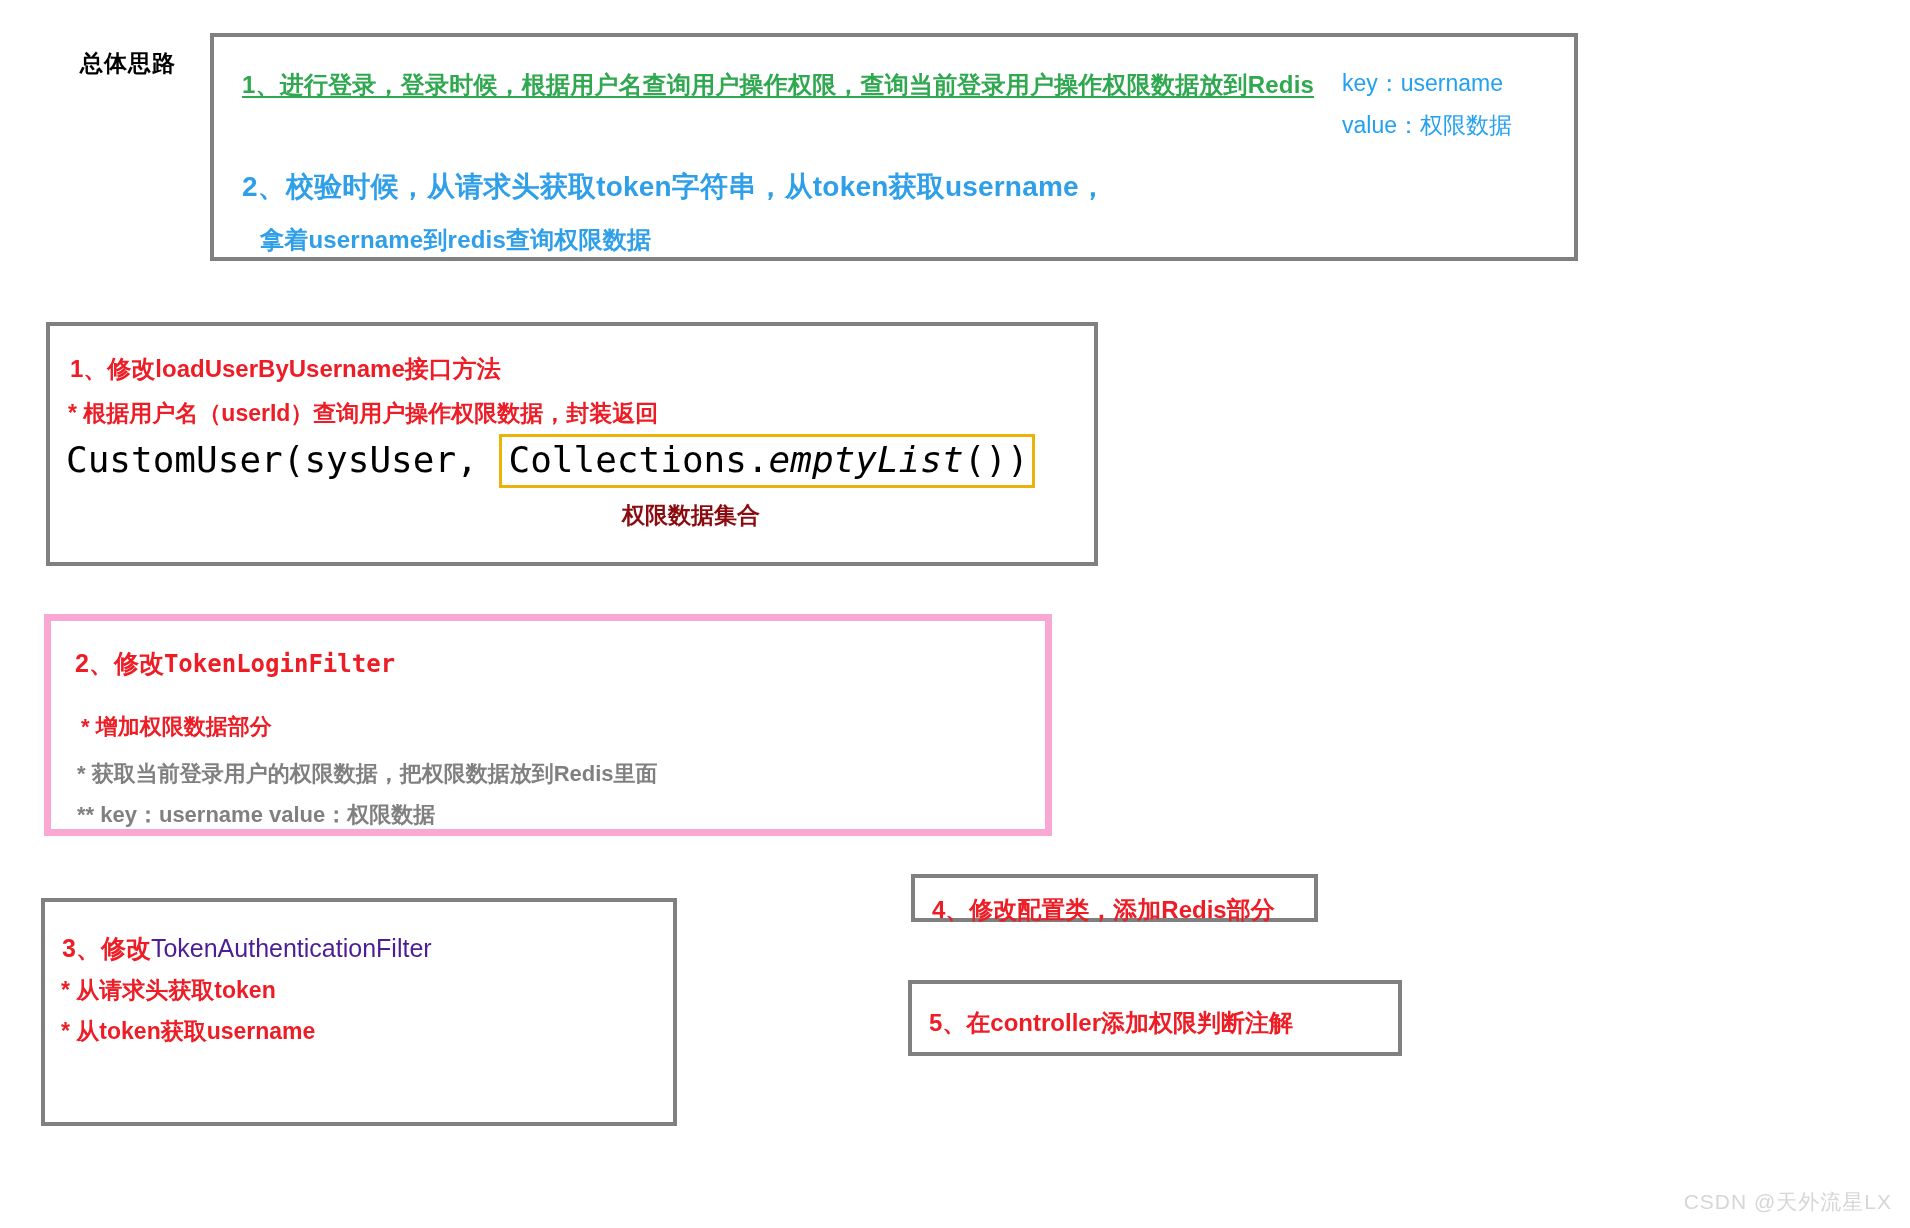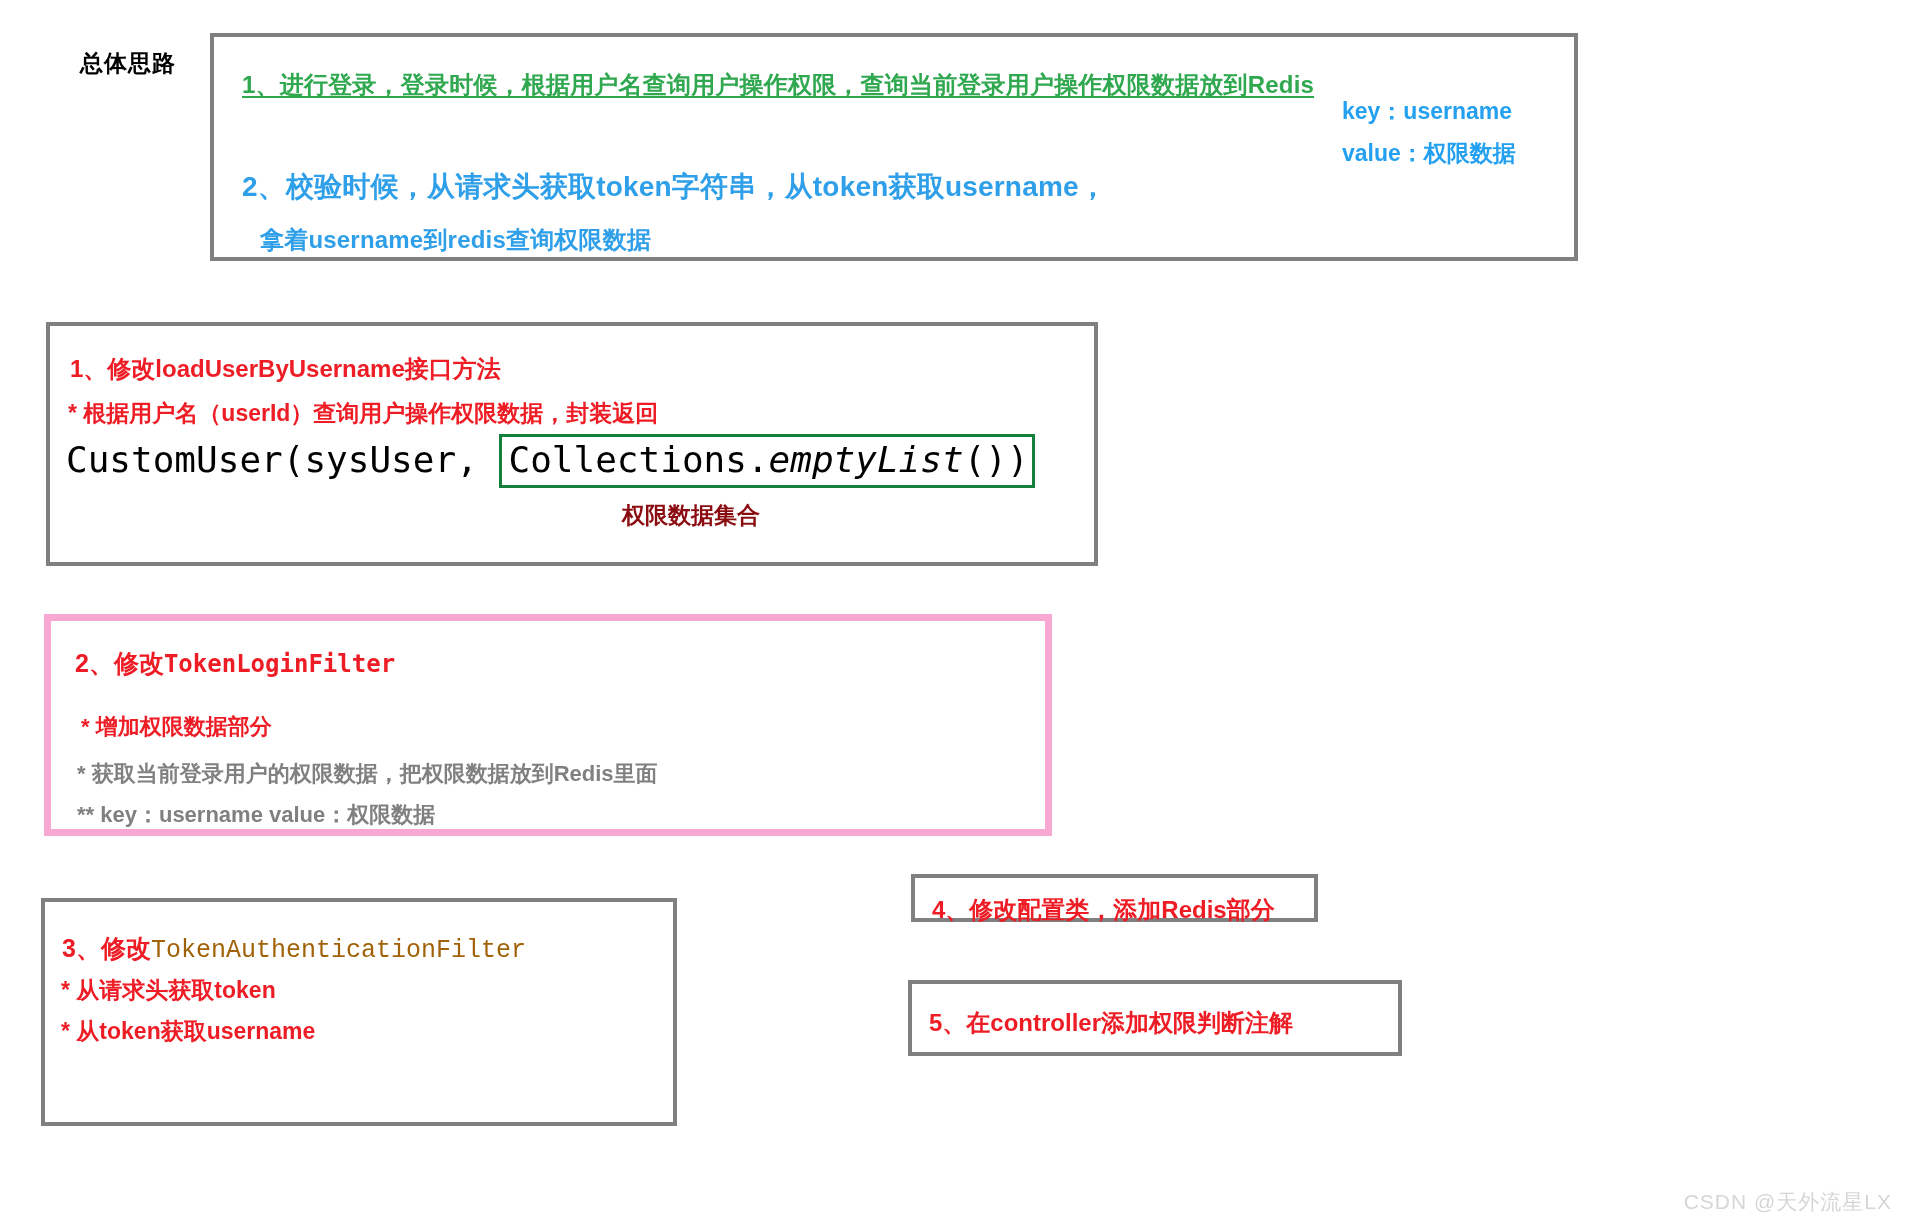--- a/index.html
+++ b/index.html
@@ -66,25 +66,24 @@
     text-decoration: underline;
     text-underline-offset: 3px;
     white-space: nowrap;
     letter-spacing: 0.2px;
   }
   #overview-kv {
     position: absolute;
     left: 1128px;
     top: 25px;
     font-size: 23px;
-    font-weight: bold;
+    font-weight: normal;
     color: #23a0f0;
     line-height: 42px;
     white-space: nowrap;
-    margin-top: 28px;
   }
   #overview-line-2 {
     position: absolute;
     left: 28px;
     top: 131px;
     font-size: 28px;
     font-weight: bold;
     color: #2e9fe8;
     white-space: nowrap;
     letter-spacing: 0.2px;
@@ -130,21 +129,21 @@
     left: 16px;
     top: 108px;
     font-family: "DejaVu Sans Mono", "Liberation Mono", monospace;
     font-size: 36px;
     color: #000000;
     white-space: nowrap;
     line-height: 48px;
   }
   #step1-code .code-highlight {
     box-sizing: border-box;
-    border: 3px solid #15803d;
+    border: 3px solid #eab308;
     padding: 2px 3px 4px 6px;
     display: inline-block;
     line-height: 42px;
   }
   #step1-code .italic-id {
     font-style: italic;
   }
   #step1-caption {
     position: absolute;
     left: 622px;
@@ -215,24 +214,24 @@
   #step3-title {
     position: absolute;
     left: 17px;
     top: 30px;
     font-size: 25px;
     font-weight: bold;
     color: #ee1c25;
     white-space: nowrap;
   }
   #step3-title .mono-gray {
-    font-family: Liberation Mono, monospace;
+    font-family: Liberation Sans, sans-serif;
     font-size: 25px;
     font-weight: normal;
-    color: #a16207;
+    color: #4c1d95;
   }
   .step3-line {
     position: absolute;
     left: 16px;
     font-size: 23px;
     font-weight: bold;
     color: #ee1c25;
     white-space: nowrap;
   }
   #step3-l1 { top: 73px; }

